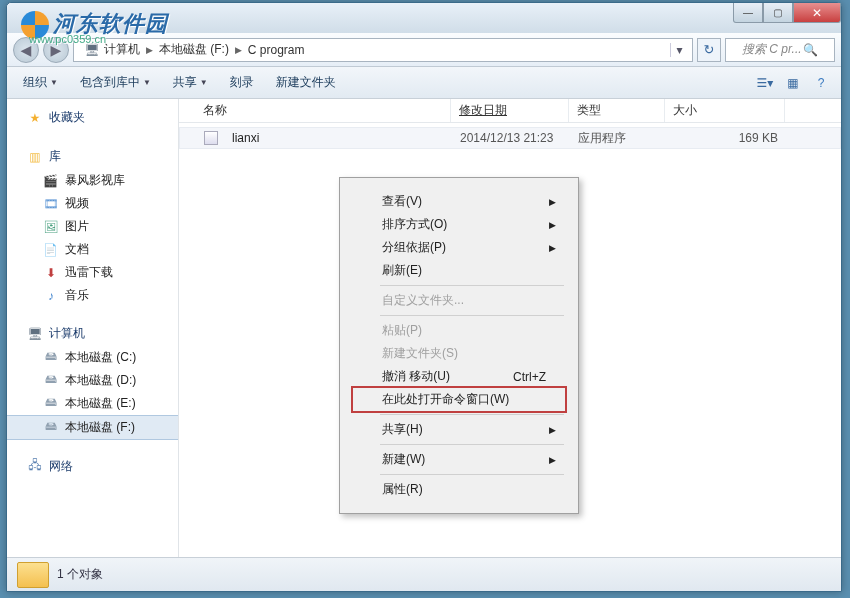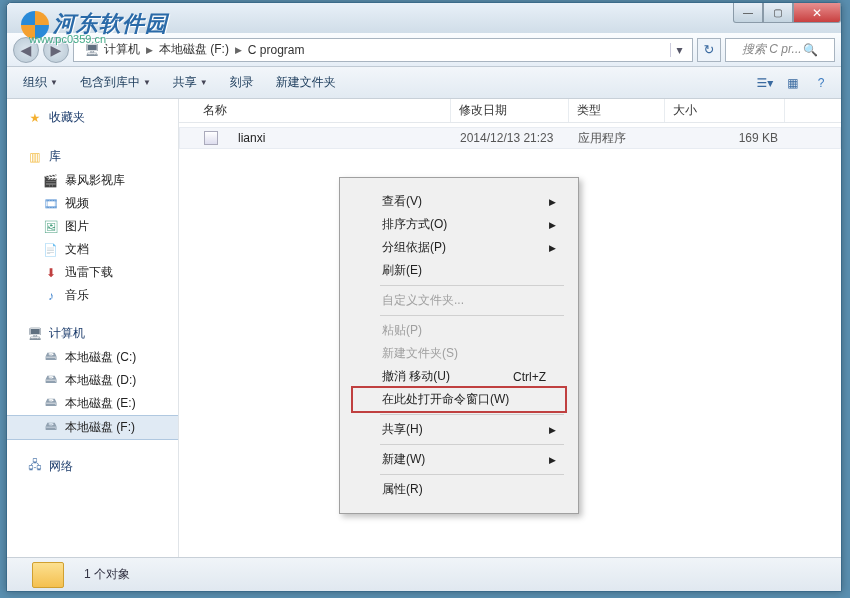--- a/index.html
+++ b/index.html
@@ -36,35 +36,35 @@
 .side-group { margin-bottom:14px;}
 .side-hdr { padding:4px 8px 4px 20px; display:flex; align-items:center; gap:6px; color:#1a3a6a;}
 .side-item { padding:3px 8px 3px 36px; display:flex; align-items:center; gap:6px;}
 .side-item.selected { background:#e0eaf4; border:1px solid #b0c8e0; border-left:none; border-right:none; }
 .side-icon { width:16px; height:16px; flex-shrink:0; display:inline-flex;align-items:center;justify-content:center; font-size:12px;}
 .star{color:#f4b030;} .lib{color:#f4c050;} .vid{color:#4a8ad0;} .pic{color:#4aa080;} .doc{color:#d0a060;} .thu{color:#c04040;} .mus{color:#4a8ad0;} .comp{color:#607080;} .drv{color:#90a0b0;} .net{color:#5a80b0;}
 
 .content { flex:1; background:#fff; position:relative;}
 .col-hdr { height:24px; border-bottom:1px solid #e4e8ec; display:flex; align-items:center; font-size:12px; color:#333; padding-left:16px;}
 .col-hdr div { border-right:1px solid #e8ecf0; padding:0 8px; height:100%; display:flex; align-items:center;}
-.c-name{width:256px;} .c-date{width:118px;} .c-type{width:96px;} .c-size{width:120px; justify-content:flex-start;text-align:center;}
+.c-name{width:256px;} .c-date{width:118px;text-decoration:underline;} .c-type{width:96px;} .c-size{width:120px; justify-content:flex-start;text-align:center;}
 .file-row { height:22px; display:flex; align-items:center; font-size:12px; color:#222; padding-left:16px; margin-top:4px; background:#f4f6fa; border:1px solid #e8ecf2;}
 .file-row div{padding:0 8px;}
-.f-name{width:256px; display:flex; align-items:center; gap:20px;} .f-date{width:118px; color:#555;} .f-type{width:96px; color:#555;} .f-size{width:120px; text-align:right; color:#555;}
+.f-name{width:256px; display:flex; align-items:center; gap:14px;} .f-date{width:118px; color:#555;} .f-type{width:96px; color:#555;} .f-size{width:120px; text-align:right; color:#555;}
 .app-ico{width:14px;height:14px;border:1px solid #aab;background:linear-gradient(#fff,#dde);}
 
 .ctx-menu { position:absolute; left:332px; top:174px; width:240px; background:#f0f0f0; border:1px solid #a0a0a0; box-shadow:3px 3px 6px rgba(0,0,0,.25); font-size:12px; color:#222; padding:12px;}
 .ctx-item { height:23px; display:flex; align-items:center; padding:0 24px 0 30px; position:relative;}
 .ctx-item.disabled { color:#a0a0a0;}
 .ctx-item .sub-arr { position:absolute; right:10px; font-size:9px;}
 .ctx-item .shortcut { position:absolute; right:20px;}
 .ctx-sep { height:1px; background:#d0d0d0; margin:3px 2px 3px 28px;}
 .ctx-highlight { position:absolute; left:-1px; right:-1px; border:2px solid #c04040; pointer-events:none;}
 
-.status { height:34px; background: linear-gradient(#f0f4f8,#e0e8f0); border-top:1px solid #c8d0d8; display:flex; align-items:center; padding:0 25px; gap:20px; font-size:12px; color:#334;}
+.status { height:34px; background: linear-gradient(#f0f4f8,#e0e8f0); border-top:1px solid #c8d0d8; display:flex; align-items:center; padding:0 10px; gap:8px; font-size:12px; color:#334;}
 .status .folder-ico { width:32px;height:26px; background:linear-gradient(#fce090,#f4c050); border-radius:2px; border:1px solid #d0a030;}
 </style>
 </head>
 <body>
 
 <div class="window">
 
   <div class="watermark">
     <span class="logo"></span><span>河东软件园</span>
     <div class="sub">www.pc0359.cn</div>

